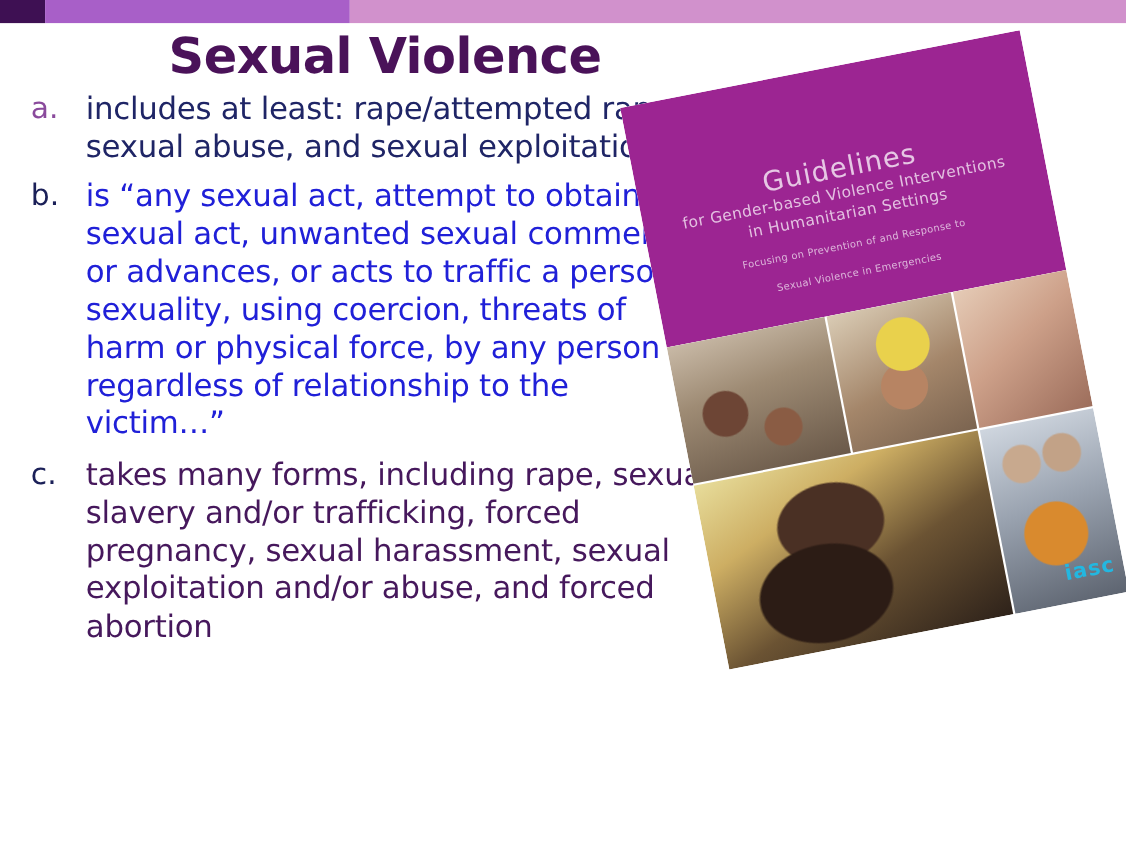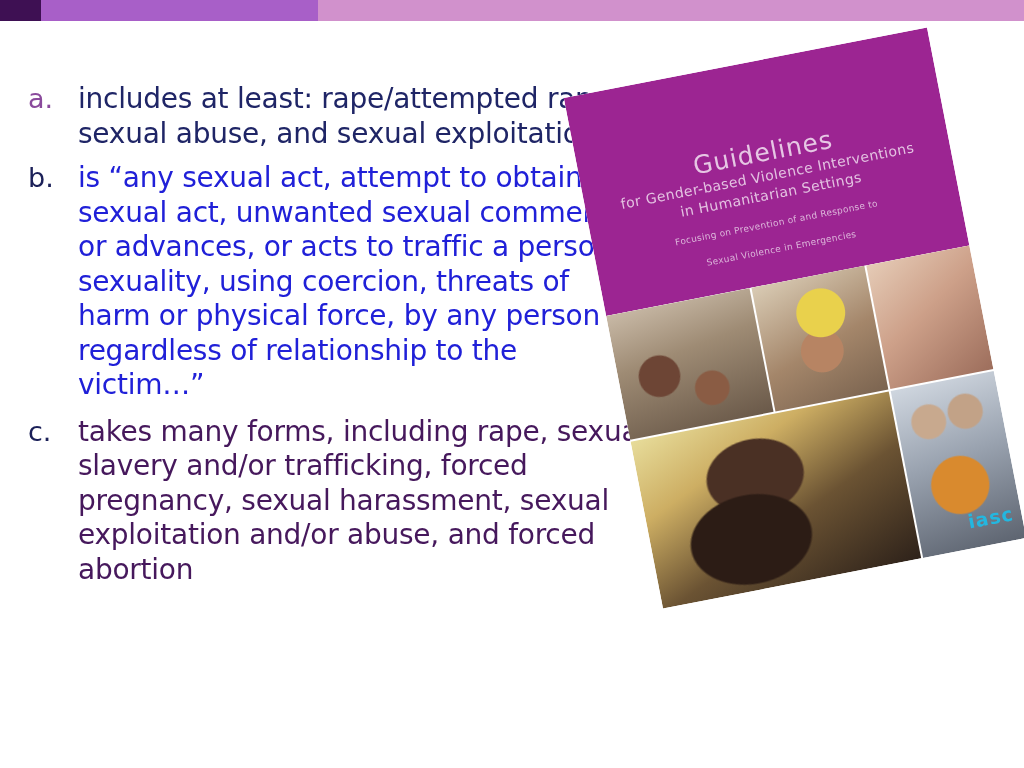--- a/index.html
+++ b/index.html
@@ -210,20 +210,21 @@
 <body>
 
 <div class="slide">
 
   <div class="topbar">
     <div class="topbar-seg-dark"></div>
     <div class="topbar-seg-mid"></div>
     <div class="topbar-seg-light"></div>
   </div>
 
+  <div class="slide-title">Sexual Violence</div>
 
   <div class="body-list">
 
     <div class="list-item item-a">
       <div class="marker">a.</div>
       <div class="text">includes at least: rape/attempted rape, sexual abuse, and sexual exploitation</div>
     </div>
 
     <div class="list-item item-b">
       <div class="marker">b.</div>

